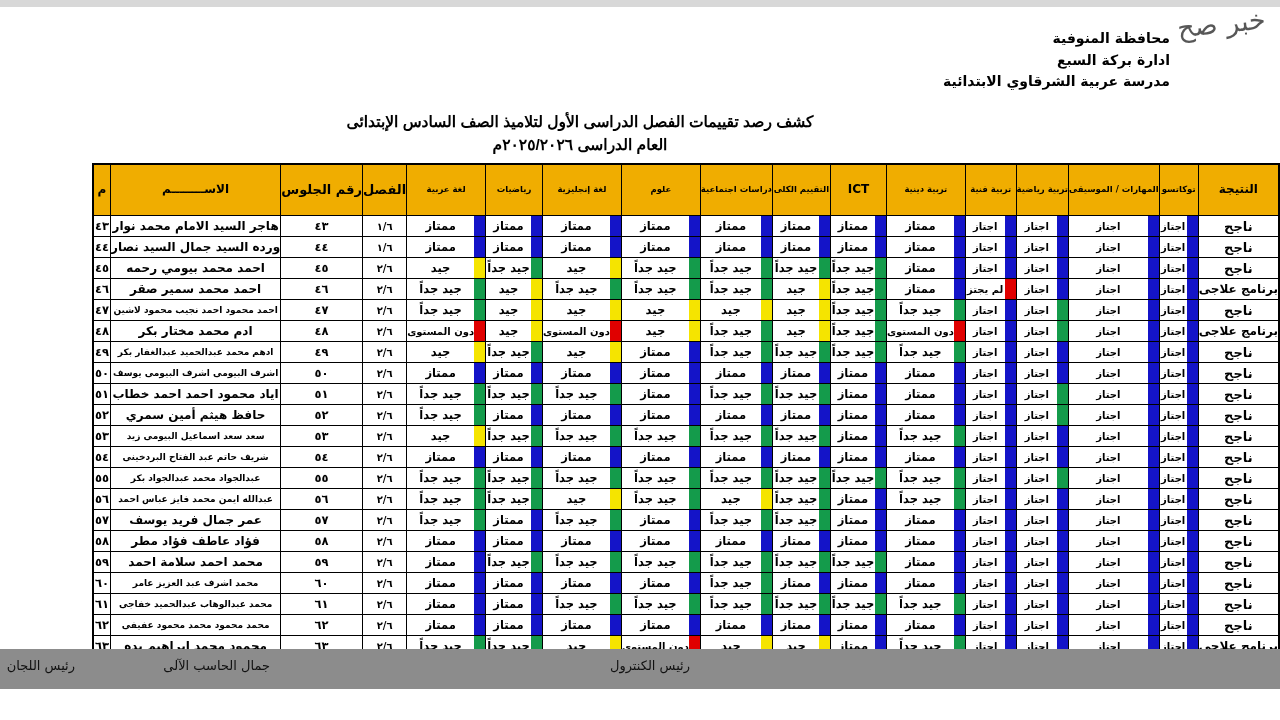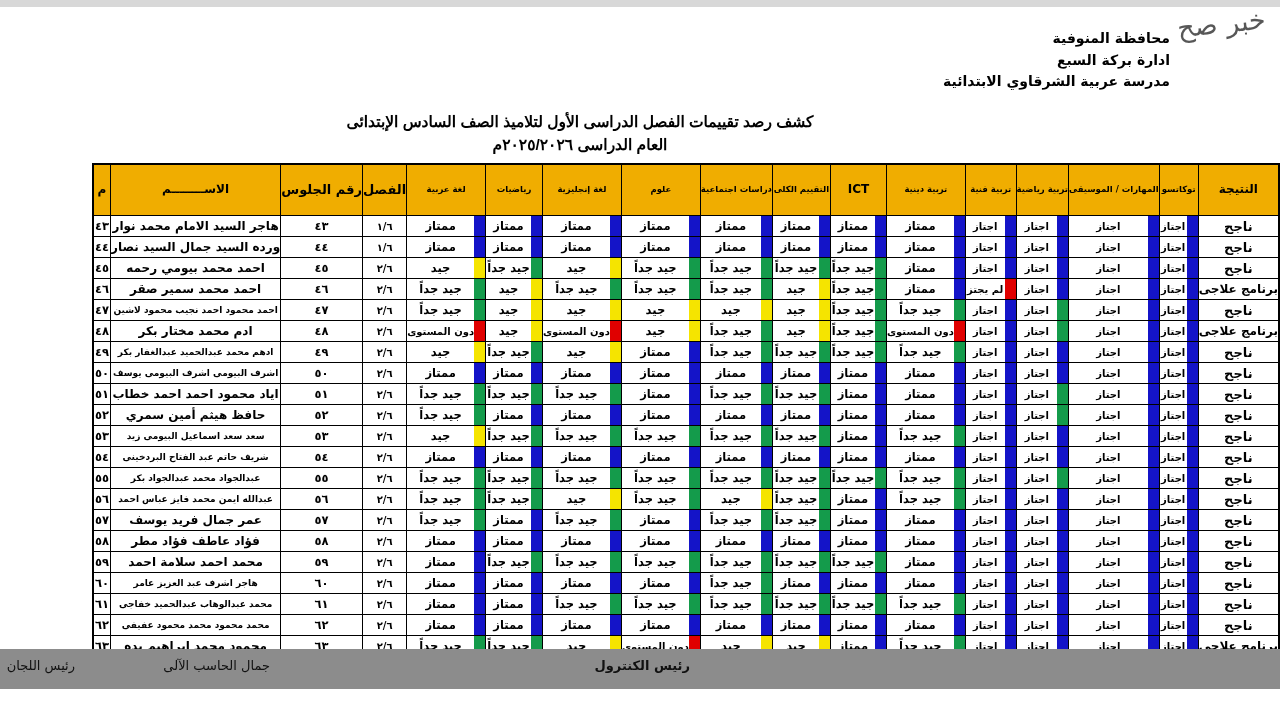--- a/index.html
+++ b/index.html
@@ -108,21 +108,21 @@
   .footer{
     position:absolute;left:0;top:649px;width:1280px;height:40px;
     background:#8c8c8c;
   }
   .footer .f{
     position:absolute;top:9px;
     font-family:"DejaVu Sans","Liberation Sans",sans-serif;
     font-size:13px;color:#111;white-space:nowrap;
   }
   .footer .f1{right:1010px;}
-  .footer .f2{right:590px;font-weight:bold;}
+  .footer .f2{right:590px;}
   .footer .f3{right:1205px;margin-left:12px;}
   .rule-bot{position:absolute;left:0;top:689px;width:1280px;height:31px;background:#ffffff;}
 </style>
 </head>
 <body>
 
 <div class="page">
 
   <div class="rule-top"></div>
 
@@ -1575,21 +1575,21 @@
               </div>
             </td>
             <td class="g s-ar">
               <div class="gcell">
                 <div class="lab">ممتاز</div>
                 <div class="chip c-exc"></div>
               </div>
             </td>
             <td class="cls">٢/٦</td>
             <td class="seat">٦٠</td>
-            <td class="name sm">هاجر اشرف عبد العزيز عامر</td>
+            <td class="name sm">محمد اشرف عبد العزيز عامر</td>
             <td class="idx">٦٠</td>
           </tr>
           <tr>
             <td class="result">ناجح</td>
             <td class="g p">
               <div class="gcell">
                 <div class="lab">اجتاز</div>
                 <div class="chip c-exc"></div>
               </div>
             </td>

